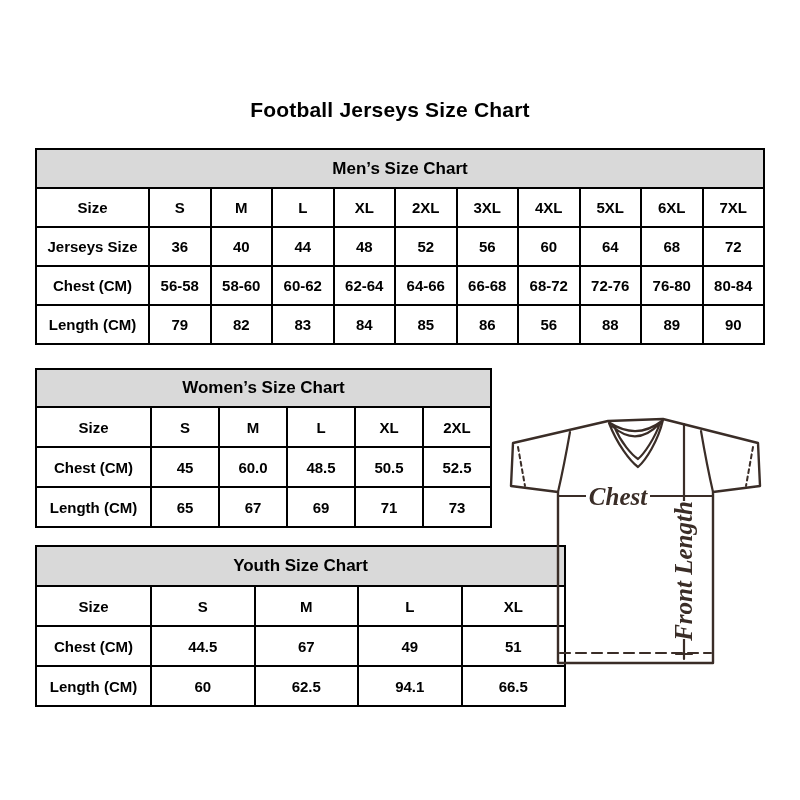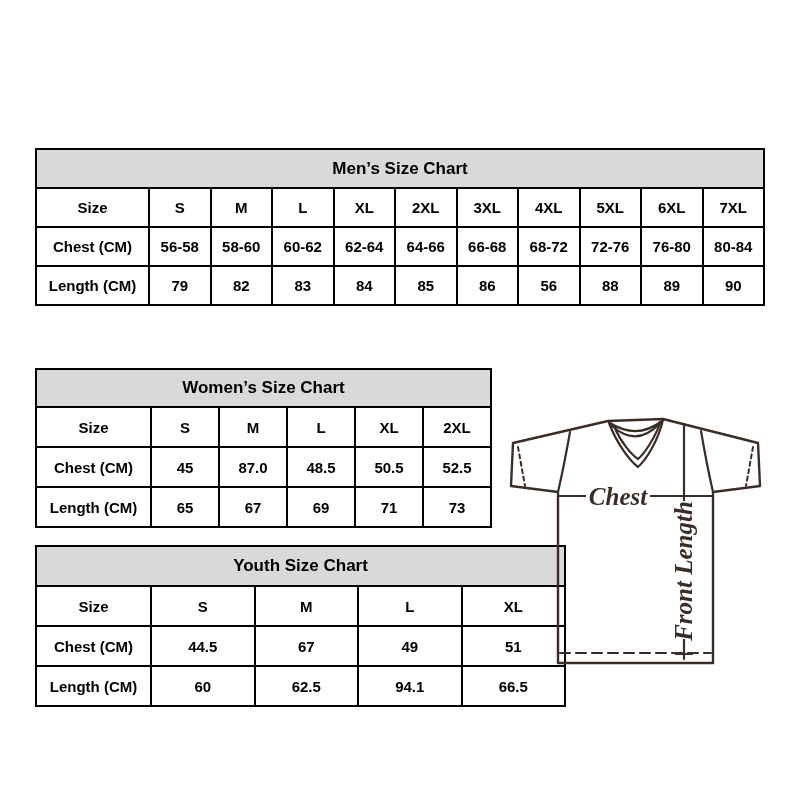--- a/index.html
+++ b/index.html
@@ -20,20 +20,21 @@
   #youth-table tr{height:40px;}
   #youth-table col.label{width:115px;}
   #jersey{position:absolute;left:500px;top:403px;width:280px;height:290px;}
   .diagram-text{font-family:"Liberation Serif",serif;font-style:italic;font-weight:bold;font-size:25px;fill:var(--diagram-line,#3a2d27);}
 </style>
 </head>
 <body>
 
 <div class="page">
 
+  <div class="page-title">Football Jerseys Size Chart</div>
 
   <table class="size-table" id="men-table">
     <colgroup>
         <col class="label">
         <col>
         <col>
         <col>
         <col>
         <col>
         <col>
@@ -55,20 +56,33 @@
         <td>L</td>
         <td>XL</td>
         <td>2XL</td>
         <td>3XL</td>
         <td>4XL</td>
         <td>5XL</td>
         <td>6XL</td>
         <td>7XL</td>
       </tr>
       <tr>
+        <td>Jerseys Size</td>
+        <td>36</td>
+        <td>40</td>
+        <td>44</td>
+        <td>48</td>
+        <td>52</td>
+        <td>56</td>
+        <td>60</td>
+        <td>64</td>
+        <td>68</td>
+        <td>72</td>
+      </tr>
+      <tr>
         <td>Chest (CM)</td>
         <td>56-58</td>
         <td>58-60</td>
         <td>60-62</td>
         <td>62-64</td>
         <td>64-66</td>
         <td>66-68</td>
         <td>68-72</td>
         <td>72-76</td>
         <td>76-80</td>
@@ -109,21 +123,21 @@
         <td>Size</td>
         <td>S</td>
         <td>M</td>
         <td>L</td>
         <td>XL</td>
         <td>2XL</td>
       </tr>
       <tr>
         <td>Chest (CM)</td>
         <td>45</td>
-        <td>87.0</td>
+        <td>60.0</td>
         <td>48.5</td>
         <td>50.5</td>
         <td>52.5</td>
       </tr>
       <tr>
         <td>Length (CM)</td>
         <td>65</td>
         <td>67</td>
         <td>69</td>
         <td>71</td>

